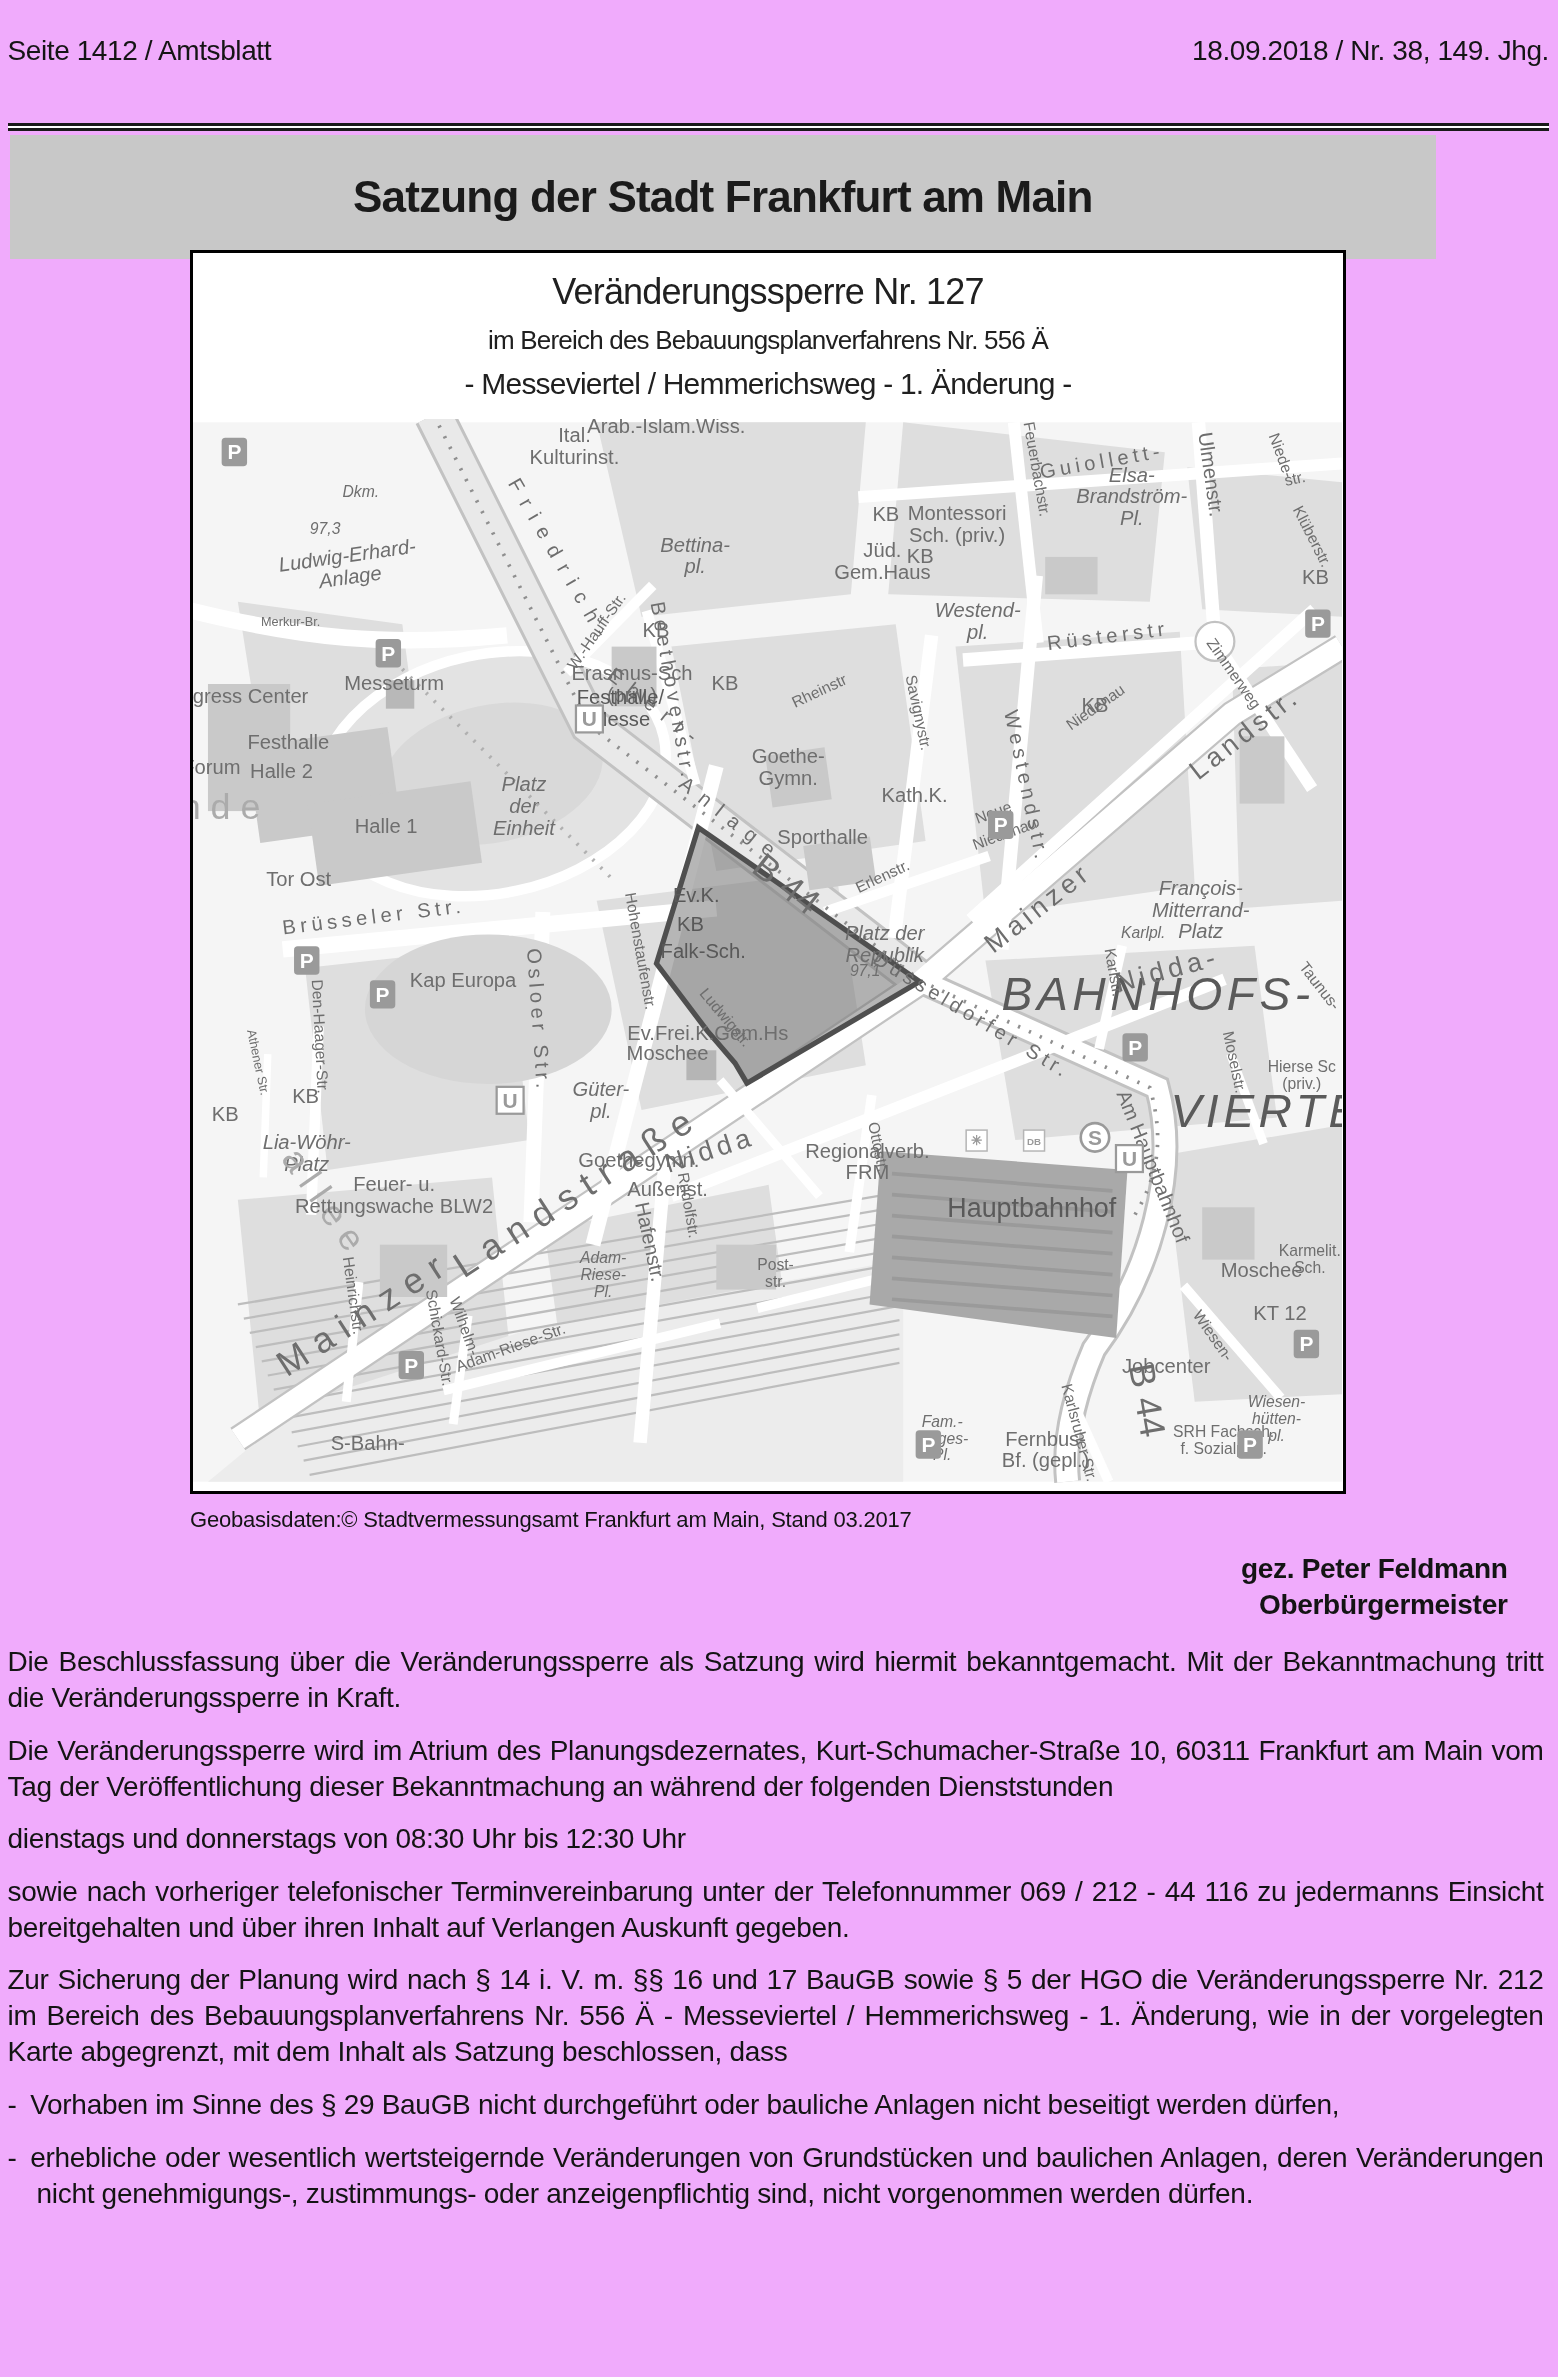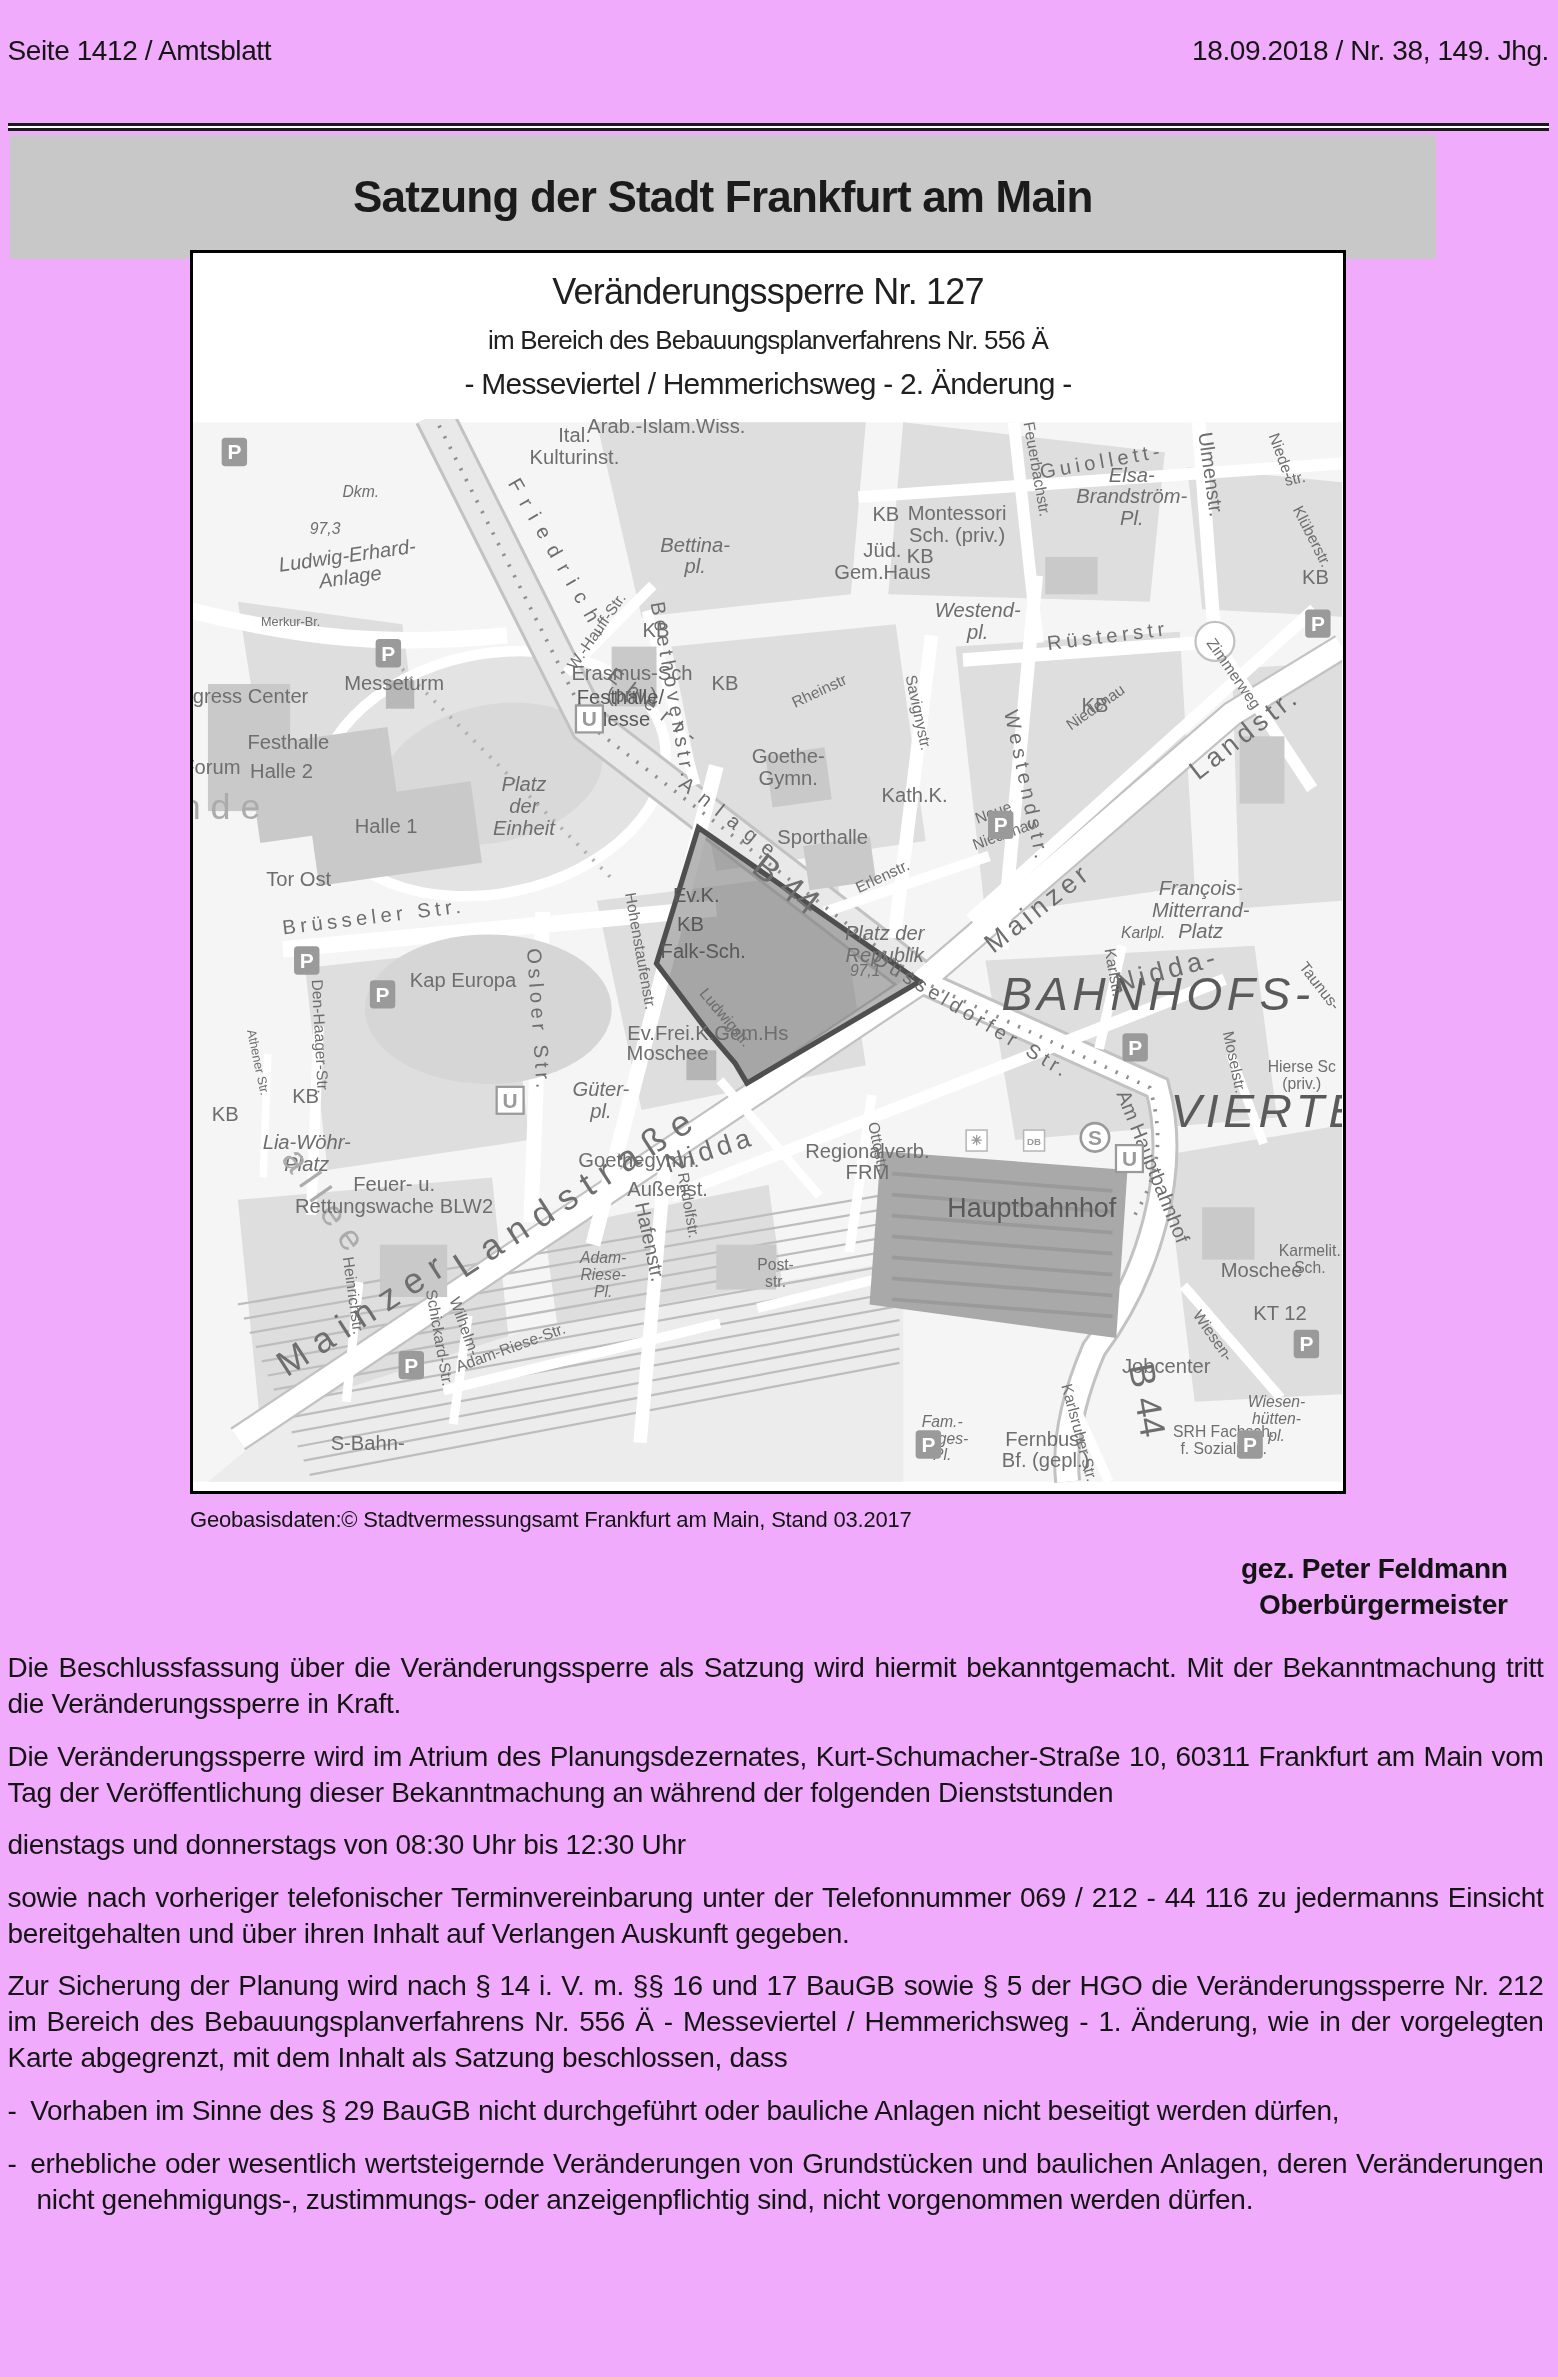--- a/index.html
+++ b/index.html
@@ -23,21 +23,21 @@
   .mt1{font-size:36px;letter-spacing:-0.8px;margin-bottom:12px;}
   .mt2{font-size:26px;letter-spacing:-0.8px;margin-bottom:10.5px;}
   .mt3{font-size:30px;letter-spacing:-0.8px;}
   .map-svg{display:block;}
   .caption{position:absolute;left:190px;top:1507px;font-size:22px;color:#141414;letter-spacing:-0.2px;}
   
   .body-text{position:absolute;left:7.5px;top:1551px;width:1536px;font-size:28px;line-height:36px;
              letter-spacing:-0.3px;color:#141414;}
   .body-text p{margin:0 0 16.6px 0;text-align:justify;}
   .body-text p.left{text-align:left;}
-  .sig{text-align:right;font-weight:bold;padding-right:36px;margin:0 0 27px 0;}
+  .sig{text-align:right;font-weight:bold;padding-right:36px;margin:0 0 21px 0;}
   .mt-extra{margin-top:9px;}
   .bullet{padding-left:29px;text-indent:-29px;}
 </style>
 </head>
 <body>
 
 <div class="page">
 
   <div class="hdr">
     <span>Seite 1412 / Amtsblatt</span>
@@ -50,21 +50,21 @@
   </div>
 
   <div class="banner">
     <div class="banner-inner">Satzung der Stadt Frankfurt am Main</div>
   </div>
 
   <div class="map-box">
     <div class="map-titles">
       <div class="mt1">Veränderungssperre Nr. 127</div>
       <div class="mt2">im Bereich des Bebauungsplanverfahrens Nr. 556 Ä</div>
-      <div class="mt3">- Messeviertel / Hemmerichsweg - 2. Änderung -</div>
+      <div class="mt3">- Messeviertel / Hemmerichsweg - 1. Änderung -</div>
     </div>
 
     <svg id="map" class="map-svg" width="1149" height="1066" viewBox="0 0 1537 1417" xmlns="http://www.w3.org/2000/svg">
 
       <rect x="0" y="0" width="1537" height="1417" fill="#f5f5f5"></rect>
 
       <g fill="#dedede">
         <path d="M540,0 L900,0 880,230 600,260 Z"></path>
         <path d="M950,0 L1300,40 1280,240 930,230 Z"></path>
         <path d="M1330,60 L1537,80 1537,260 1350,250 Z"></path>

